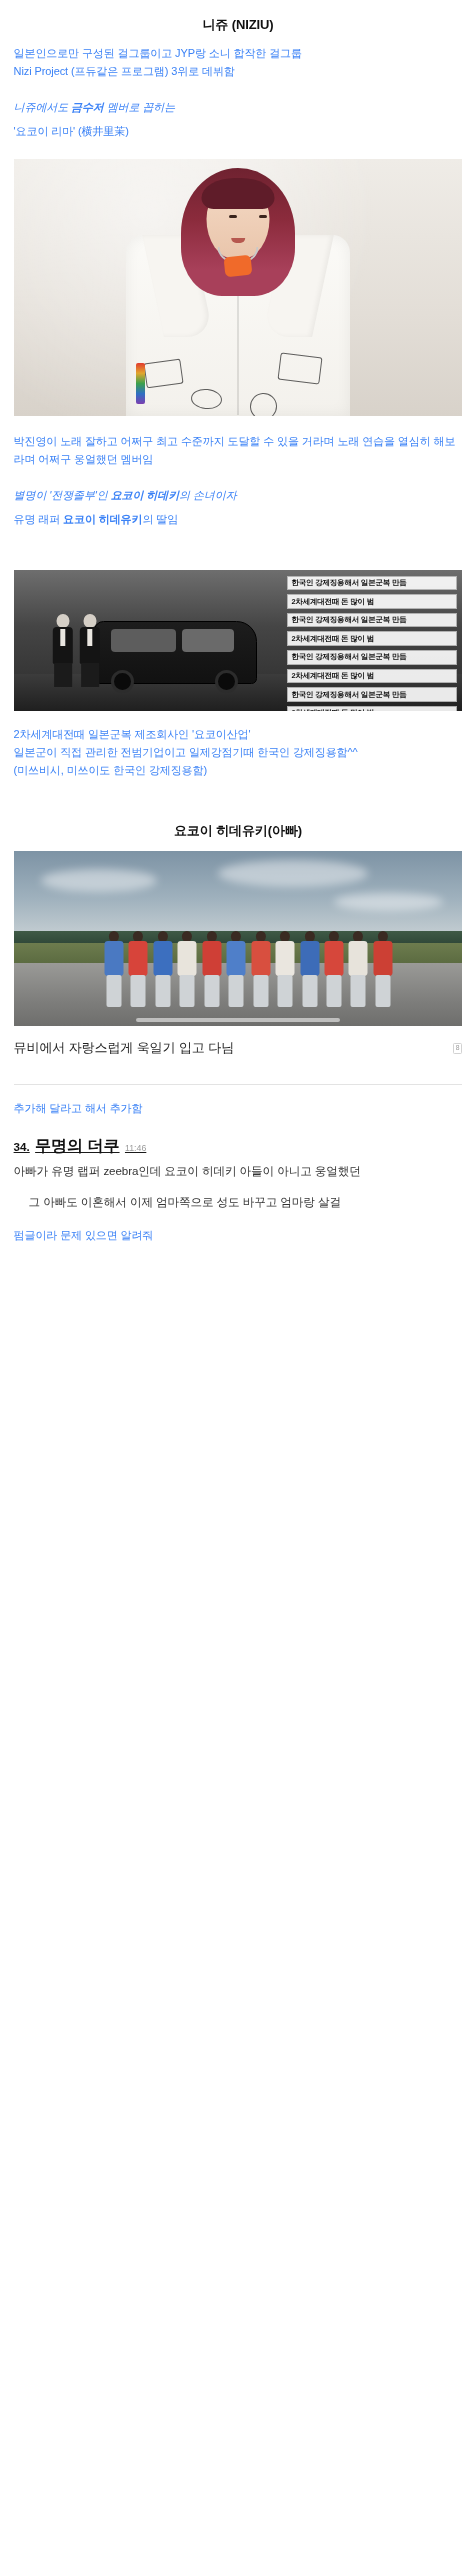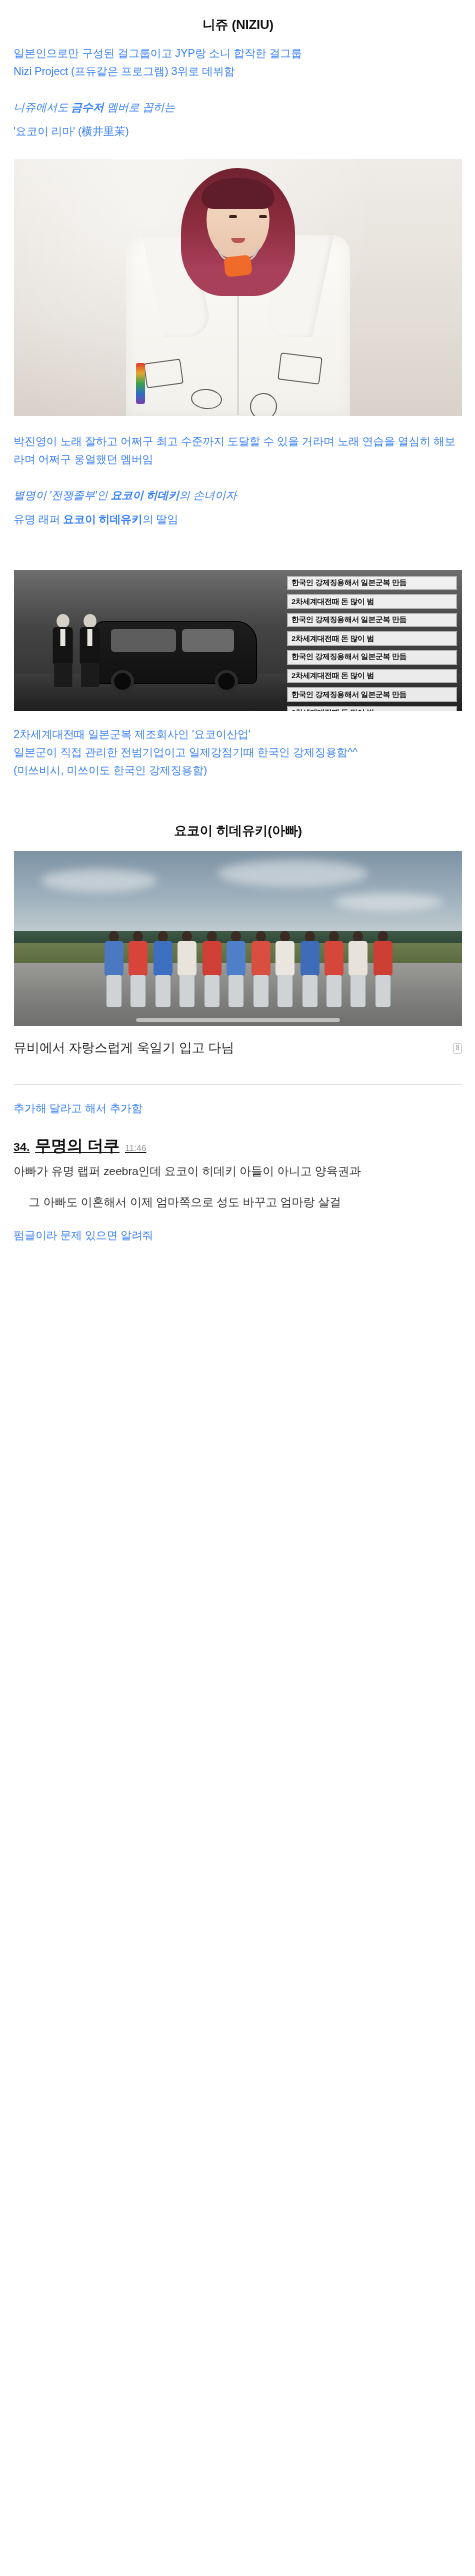--- a/index.html
+++ b/index.html
@@ -594,21 +594,21 @@
   <hr class="divider">
 
   <p class="para">추가해 달라고 해서 추가함</p>
 
   <div class="comment">
     <div class="comment-head">
       <span class="c-num">34.</span>
       <span class="c-name">무명의 더쿠</span>
       <span class="c-time">11:46</span>
     </div>
-    <p class="c-body">아빠가 유명 랩퍼 zeebra인데 요코이 히데키 아들이 아니고 양육권과</p>
+    <p class="c-body">아빠가 유명 랩퍼 zeebra인데 요코이 히데키 아들이 아니고 웅얼했던</p>
     <p class="c-reply">그 아빠도 이혼해서 이제 엄마쪽으로 성도 바꾸고 엄마랑 살걸</p>
   </div>
 
 
   <p class="para">펌글이라 문제 있으면 알려줘</p>
 
 </div>
 
 
 </body></html>

